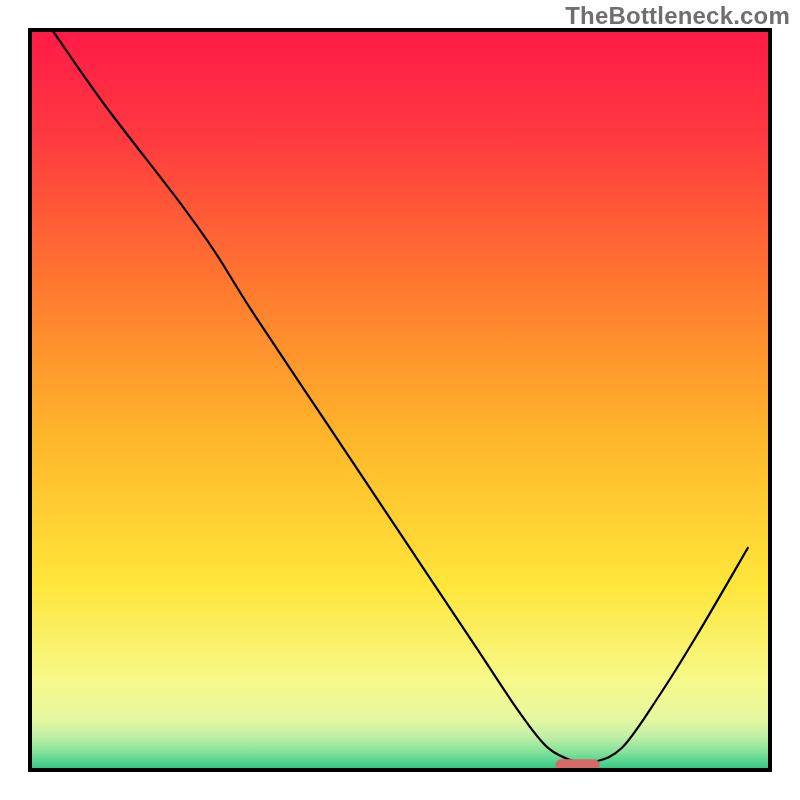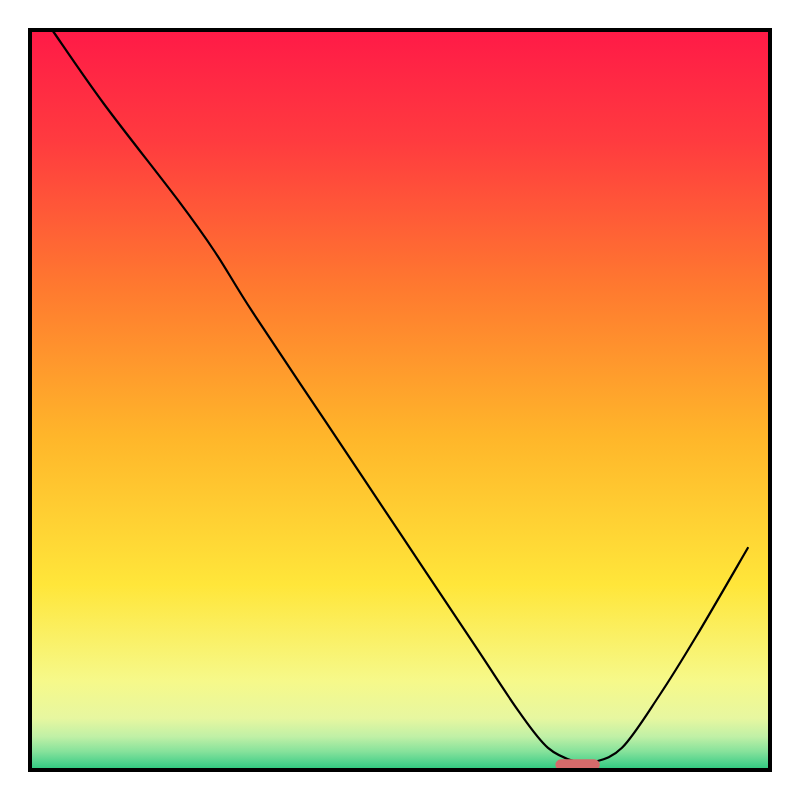--- a/index.html
+++ b/index.html
@@ -28,20 +28,21 @@
   svg.plot {
     position: absolute;
     top: 0;
     left: 0;
   }
 </style>
 </head>
 <body>
 
 <div class="chart-wrap">
+  <div class="watermark">TheBottleneck.com</div>
 
   <svg class="plot" width="800" height="800" viewBox="0 0 800 800">
     <defs>
       <linearGradient id="bg-grad" x1="0" y1="0" x2="0" y2="1">
           <stop offset="0%" stop-color="#ff1a47"></stop>
           <stop offset="15%" stop-color="#ff3b3f"></stop>
           <stop offset="35%" stop-color="#ff7a2f"></stop>
           <stop offset="55.00000000000001%" stop-color="#ffb62a"></stop>
           <stop offset="75%" stop-color="#ffe63a"></stop>
           <stop offset="88%" stop-color="#f6f98a"></stop>

